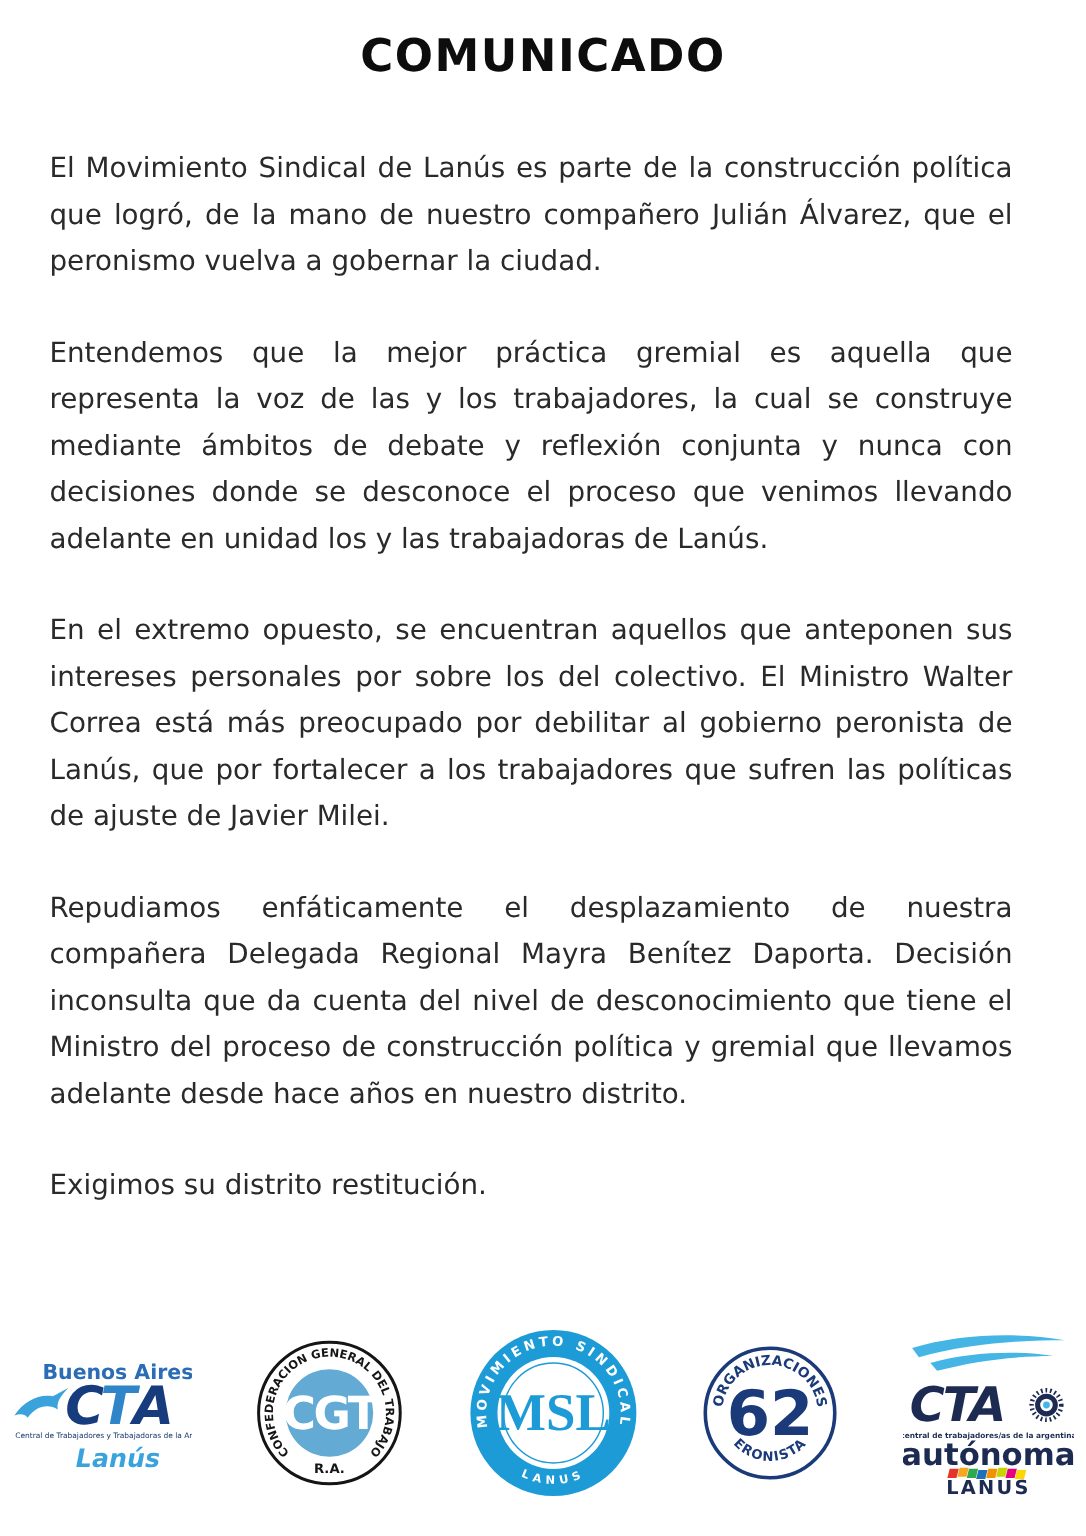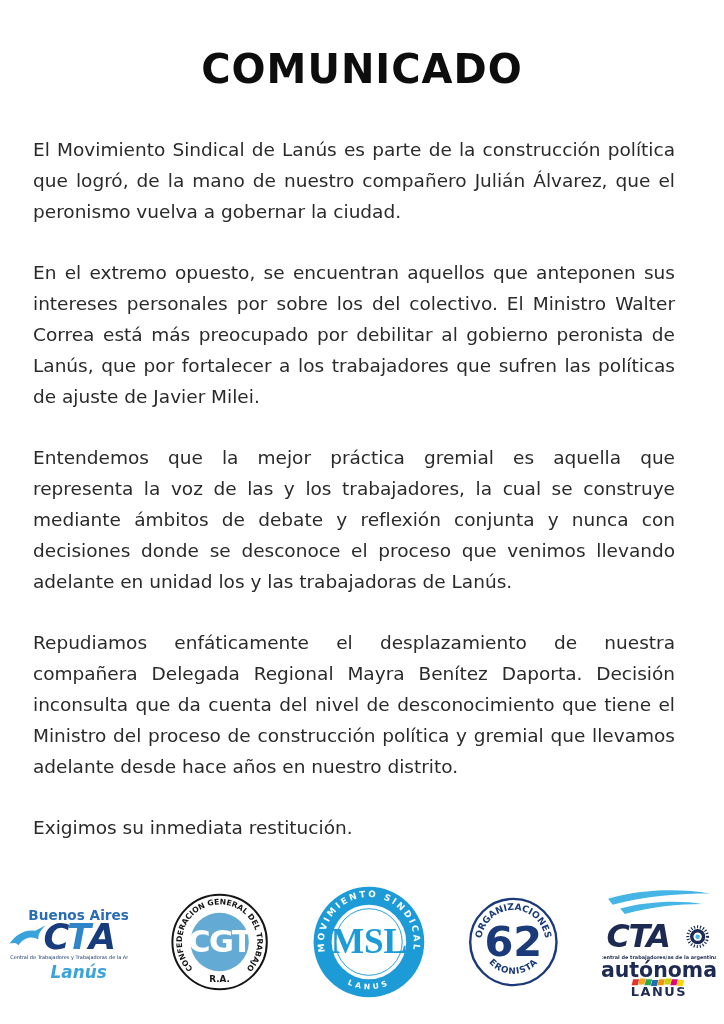--- a/index.html
+++ b/index.html
@@ -6,23 +6,23 @@
   .page {
     position: relative;
     width: 724px;
     height: 1024px;
     background: #ffffff;
     overflow: hidden;
     font-family: "DejaVu Sans", "Liberation Sans", sans-serif;
   }
   .title {
     margin: 0;
-    padding-top: 46px;
+    padding-top: 20px;
     text-align: center;
-    font-size: 40px;
+    font-size: 30px;
     font-weight: 800;
     letter-spacing: 1px;
     color: #0d0d0d;
   }
   .content { padding: 0 33px; margin-top: 42px; }
   .content p {
     margin: 0 16px 30px 0;
     font-size: 18.5px;
     line-height: 31px;
     text-align: justify;
@@ -41,24 +41,24 @@
 </style>
 </head>
 <body>
 
 <div class="page">
 
   <h1 class="title">COMUNICADO</h1>
 
   <div class="content">
     <p>El Movimiento Sindical de Lanús es parte de la construcción política que logró, de la mano de nuestro compañero Julián Álvarez, que el peronismo vuelva a gobernar la ciudad.</p>
+    <p>Entendemos que la mejor práctica gremial es aquella que representa la voz de las y los trabajadores, la cual se construye mediante ámbitos de debate y reflexión conjunta y nunca con decisiones donde se desconoce el proceso que venimos llevando adelante en unidad los y las trabajadoras de Lanús.</p>
     <p>En el extremo opuesto, se encuentran aquellos que anteponen sus intereses personales por sobre los del colectivo. El Ministro Walter Correa está más preocupado por debilitar al gobierno peronista de Lanús, que por fortalecer a los trabajadores que sufren las políticas de ajuste de Javier Milei.</p>
-    <p>Entendemos que la mejor práctica gremial es aquella que representa la voz de las y los trabajadores, la cual se construye mediante ámbitos de debate y reflexión conjunta y nunca con decisiones donde se desconoce el proceso que venimos llevando adelante en unidad los y las trabajadoras de Lanús.</p>
     <p>Repudiamos enfáticamente el desplazamiento de nuestra compañera Delegada Regional Mayra Benítez Daporta. Decisión inconsulta que da cuenta del nivel de desconocimiento que tiene el Ministro del proceso de construcción política y gremial que llevamos adelante desde hace años en nuestro distrito.</p>
-    <p class="last">Exigimos su inmediata restitución.</p>
+    <p class="last">Exigimos su distrito restitución.</p>
   </div>
 
   <div class="logos">
 
     <svg width="148" height="106" viewBox="0 0 150 108">
       <path d="M2,56 C10,44 22,38 34,40 L47,33 C40,40 37,45 38,51 C30,46 20,48 13,58 C10,54 6,55 2,56 Z" fill="#3aa3dc"></path>
       <text x="88" y="26" text-anchor="middle" font-size="17" font-weight="bold" fill="#2a6cb5">Buenos Aires</text>
       <text x="88" y="63" text-anchor="middle" font-size="44" font-weight="bold" font-style="italic" letter-spacing="-3"><tspan fill="#173c7e">C</tspan><tspan fill="#2f85c8">T</tspan><tspan fill="#173c7e">A</tspan></text>
       <text x="88" y="75" text-anchor="middle" font-size="6.2" fill="#17366b">Central de Trabajadores y Trabajadoras de la Argentina</text>
       <text x="88" y="99" text-anchor="middle" font-size="21" font-weight="bold" font-style="italic" fill="#3aa3dc">Lanús</text>

